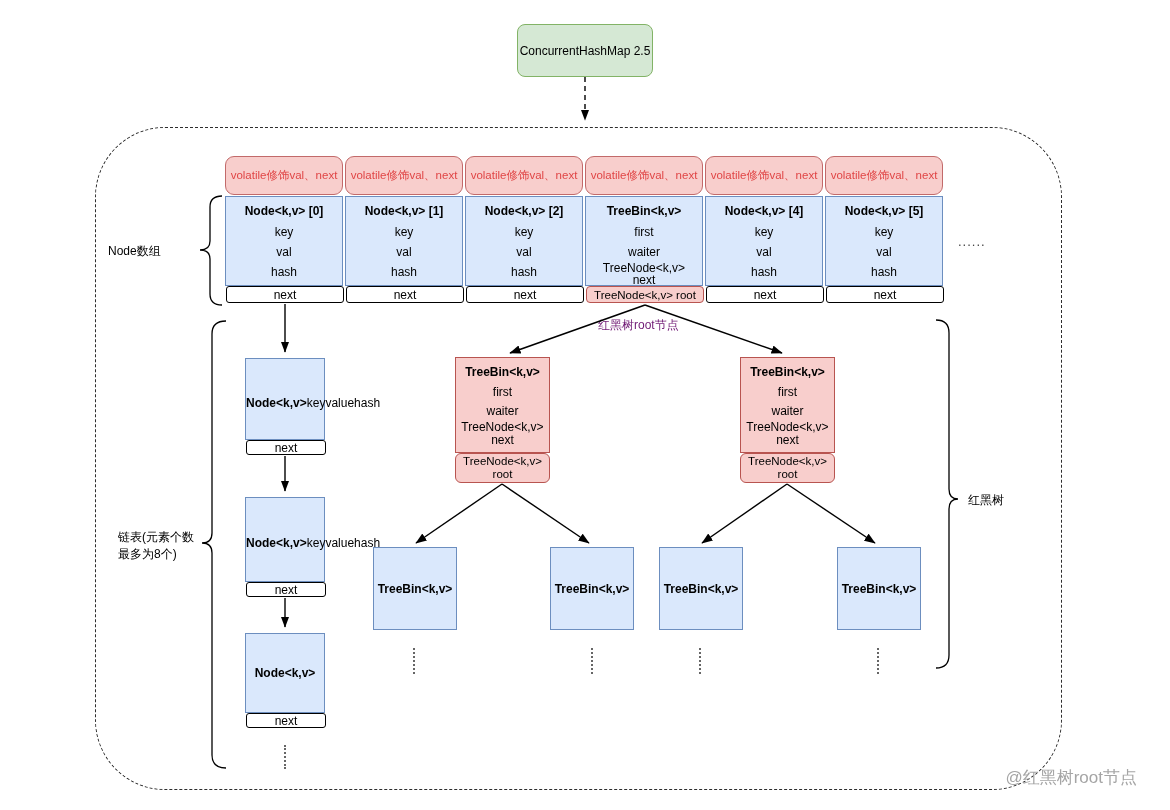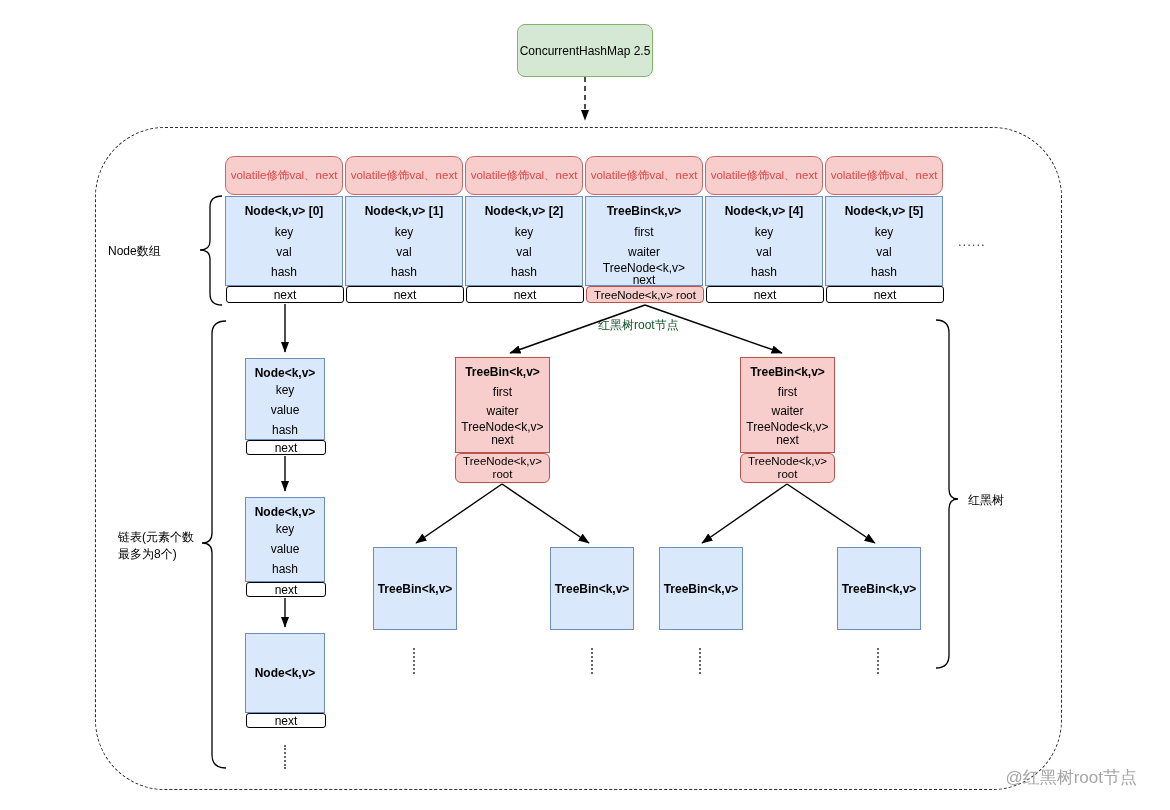--- a/index.html
+++ b/index.html
@@ -44,21 +44,21 @@
     display:flex;align-items:center;justify-content:center;font-size:12px;
   }
   .rootcell{
     position:absolute;top:130px;left:1px;width:116px;height:15px;
     background:#f8cecc;border:1px solid #b85450;border-radius:4px;
     display:flex;align-items:center;justify-content:center;font-size:11.5px;
   }
   
   .listnode{
     width:80px;background:#dae8fc;border:1px solid #6c8ebf;
-    display:flex;flex-direction:column;align-items:center;
+    display:flex;align-items:center;
     font-size:12px;box-sizing:border-box;position:absolute;
   }
   .listnode .t{font-weight:bold;}
   .listnode .f{line-height:20px;}
   .list-next{
     position:absolute;width:80px;height:15px;background:#fff;
     border:1px solid #000;border-radius:3px;display:flex;align-items:center;
     justify-content:center;font-size:12px;box-sizing:border-box;left:0;
   }
   
@@ -76,21 +76,21 @@
     justify-content:center;font-size:11.5px;line-height:13px;
     box-sizing:border-box;position:absolute;text-align:right;
   }
   
   .leaf{
     width:82px;height:81px;background:#dae8fc;border:1px solid #6c8ebf;
     display:flex;align-items:center;justify-content:center;
     font-size:12px;font-weight:bold;position:absolute;
   }
   .label{font-size:12px;text-align:left;}
-  .pink-note{color:#14532d;font-size:12px;}
+  .pink-note{color:#701a75;font-size:12px;}
   .hdots{font-size:13px;color:#444;letter-spacing:1px;}
   .vdots{width:0;border-left:2px dotted #666;position:absolute;}
   .watermark{color:#a5a5a5;font-size:17px;}
   svg.overlay{position:absolute;left:0;top:0;pointer-events:none;}
 </style>
 </head>
 <body>
 
 <div class="abs green-box">
   <span>ConcurrentHashMap 2.5</span>

